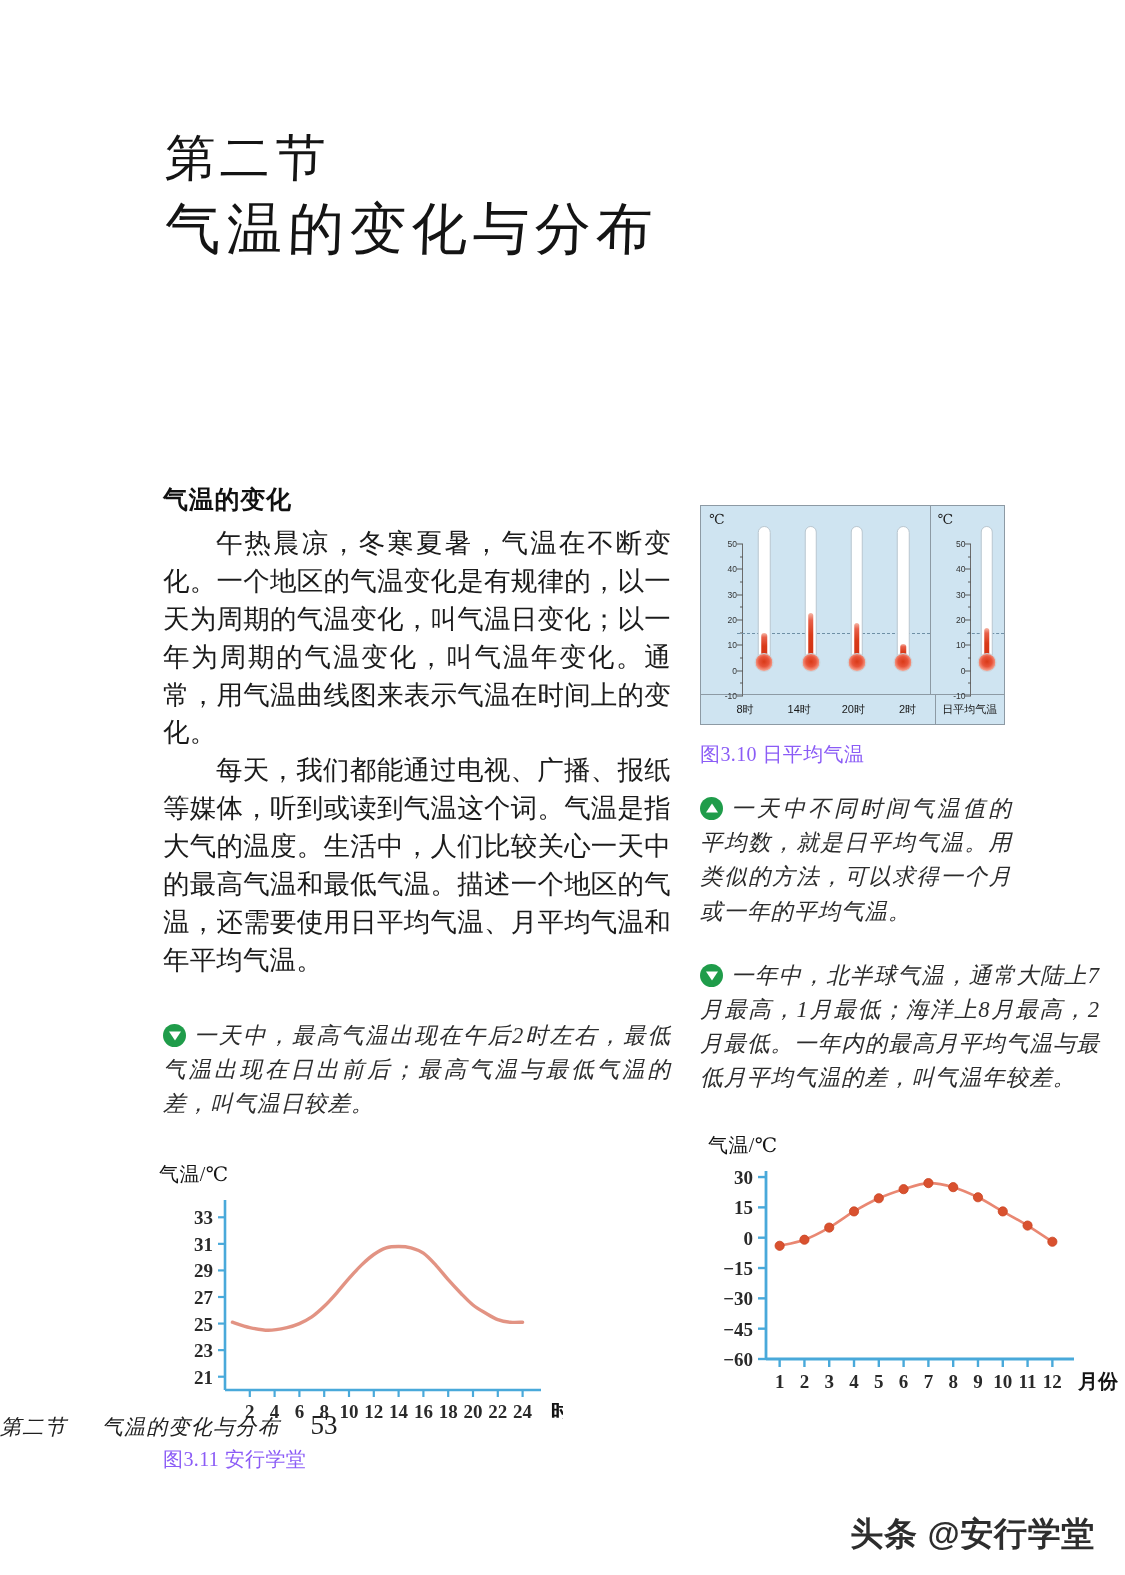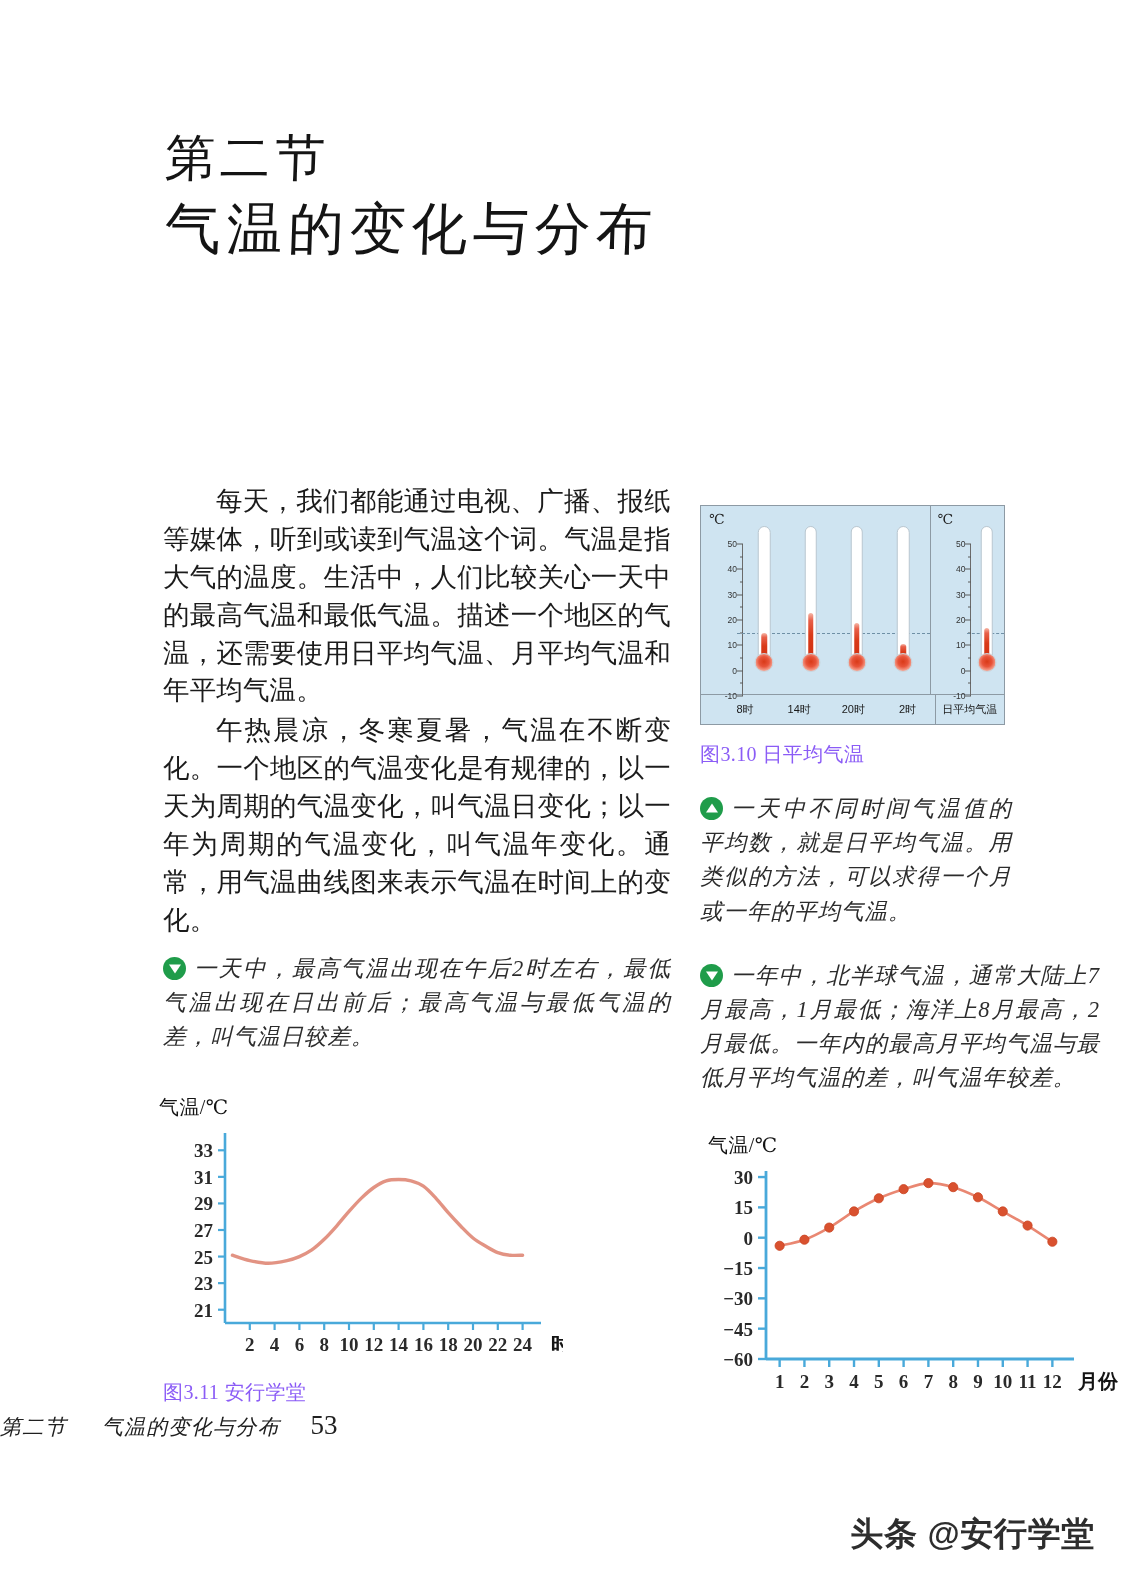--- a/index.html
+++ b/index.html
@@ -295,25 +295,26 @@
 </head>
 <body>
 
 <div id="page-title-block">
   <div class="title-line" id="title-section">第二节</div>
   <div class="title-line" id="title-main">气温的变化与分布</div>
 </div>
 
 <div id="left-col">
 
-
+  <h2 class="sub-heading">气温的变化</h2>
+
+  <p class="body-par" style="margin-top:2px;">午热晨凉，冬寒夏暑，气温在不断变化。一个地区的气温变化是有规律的，以一天为周期的气温变化，叫气温日变化；以一年为周期的气温变化，叫气温年变化。通常，用气温曲线图来表示气温在时间上的变化。</p>
   <p class="body-par">每天，我们都能通过电视、广播、报纸等媒体，听到或读到气温这个词。气温是指大气的温度。生活中，人们比较关心一天中的最高气温和最低气温。描述一个地区的气温，还需要使用日平均气温、月平均气温和年平均气温。</p>
-  <p class="body-par" style="margin-top:2px;">午热晨凉，冬寒夏暑，气温在不断变化。一个地区的气温变化是有规律的，以一天为周期的气温变化，叫气温日变化；以一年为周期的气温变化，叫气温年变化。通常，用气温曲线图来表示气温在时间上的变化。</p>
-
-  <div class="note" style="margin-top:12px;">
+
+  <div class="note" style="margin-top:39px;">
     <span class="arrow-badge down"></span>
     <span>一天中，最高气温出现在午后2时左右，最低气温出现在日出前后；最高气温与最低气温的差，叫气温日较差。</span>
   </div>
 
   <div class="chart-wrap" style="margin-top:40px;">
     <div class="chart-axis-title" style="margin-left:-4px;margin-bottom:2px;">气温/℃</div>
     <div class="chart-svg-box">
       <svg id="svg-3-11" width="400" height="250" viewBox="0 0 400 250">
           <line x1="62" y1="10" x2="62" y2="200" stroke="#49a9da" stroke-width="2.6"></line>
           <line x1="62" y1="200" x2="378" y2="200" stroke="#49a9da" stroke-width="2.6"></line>

